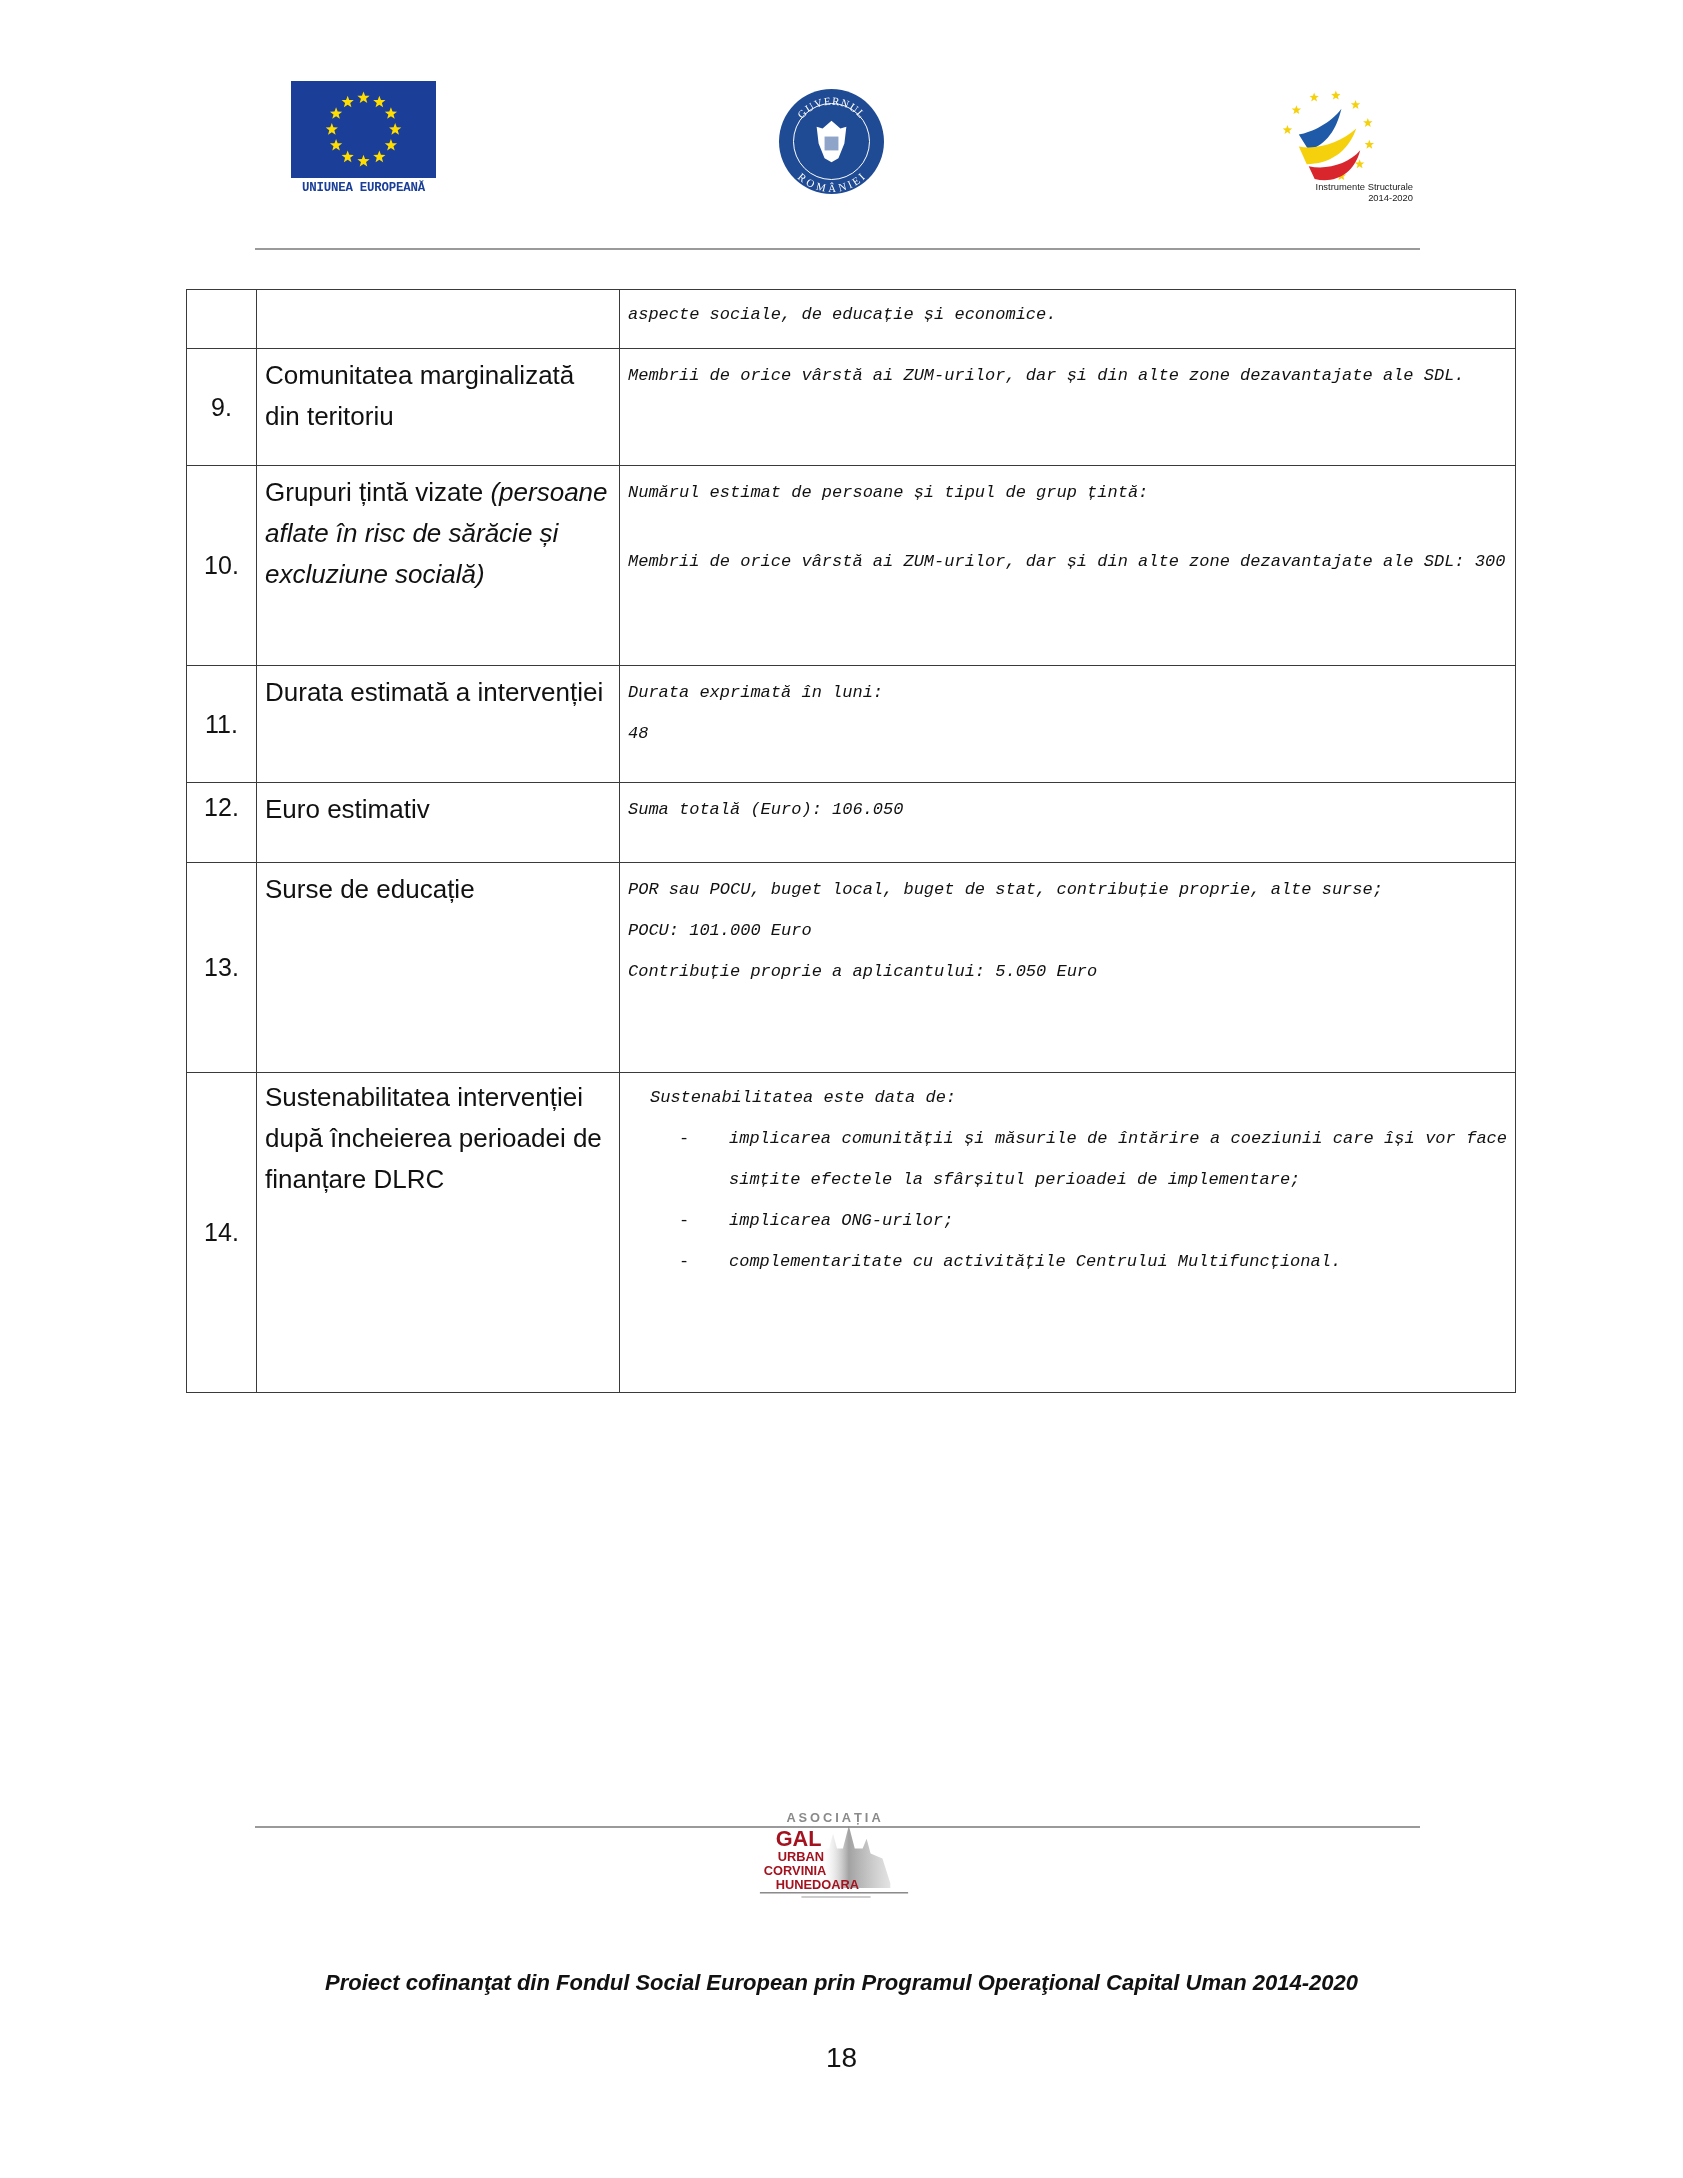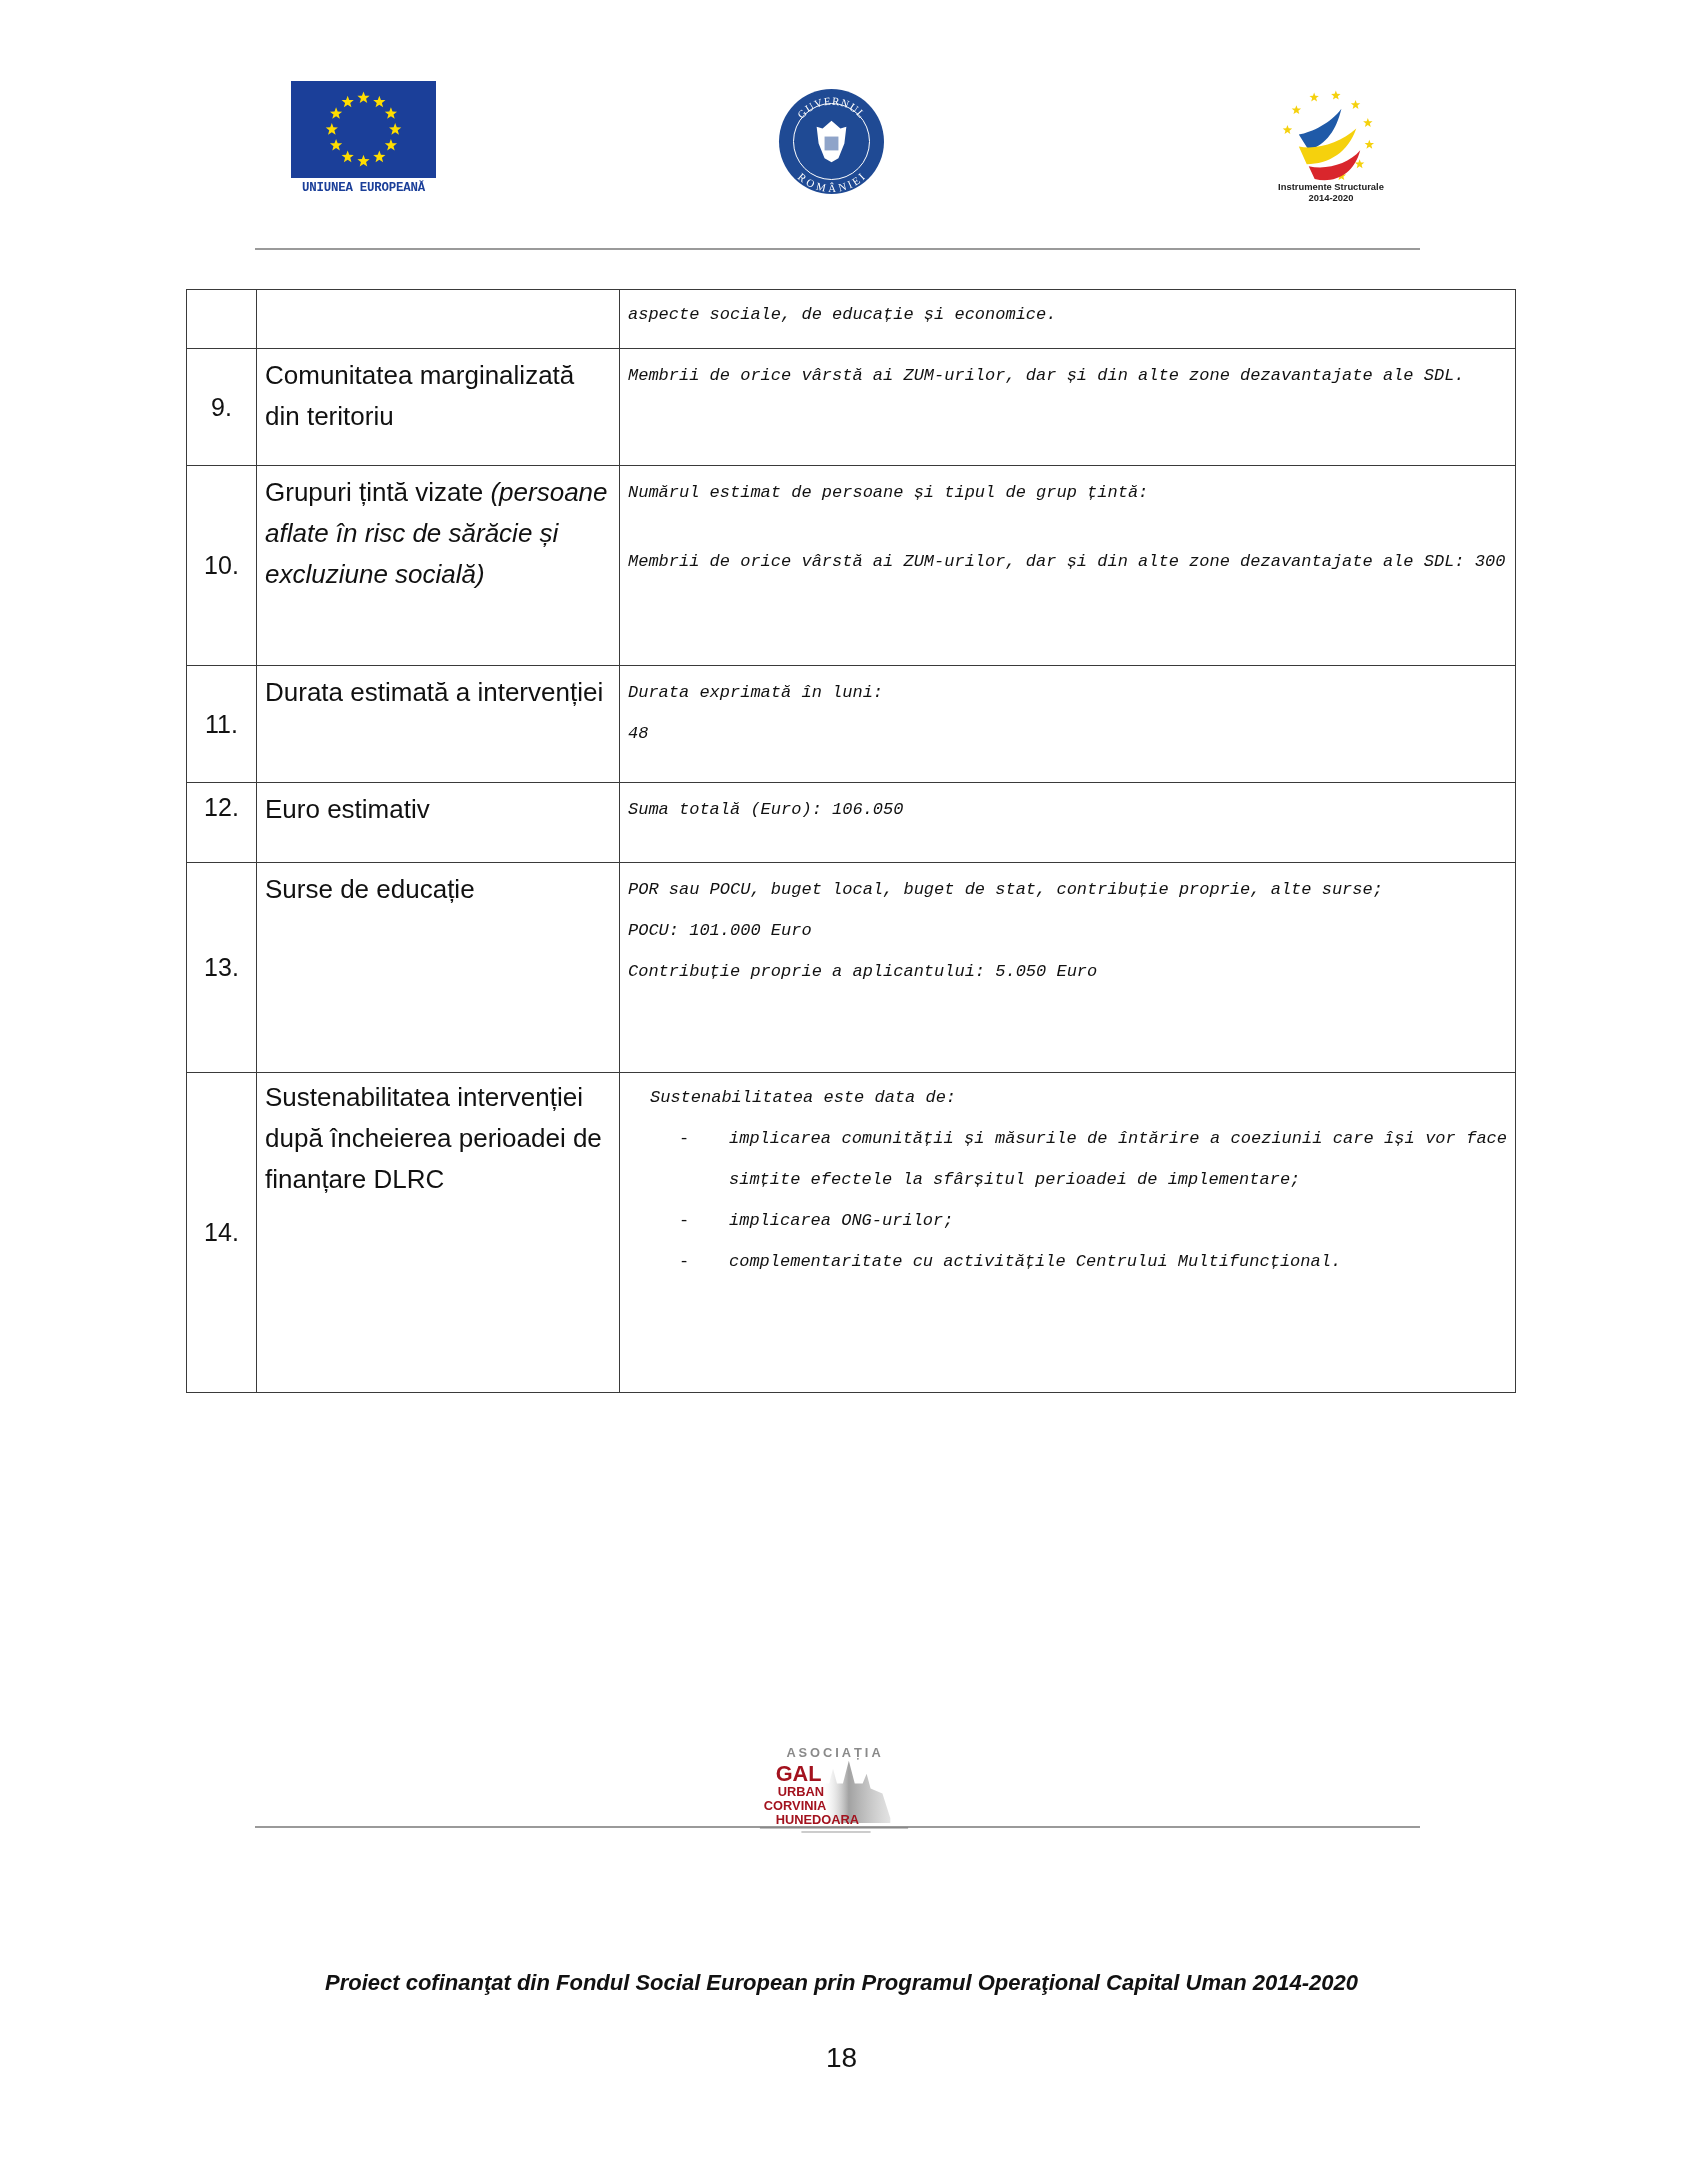--- a/index.html
+++ b/index.html
@@ -10,21 +10,21 @@
   
   .eu-flag { left:291px; top:81px; width:145px; height:97px; background:#1b3f99; }
   .eu-label { left:277px; top:181px; width:173px; text-align:center; font-weight:bold;
               font-size:12.4px; color:#1b3f99; letter-spacing:-0.2px;font-family:Liberation Mono, monospace; }
   .gov-seal { left:779px; top:89px; width:105px; height:105px; border-radius:50%;
               background:#1f4a94; }
   .gov-inner { left:793px; top:103px; width:77px; height:77px; border-radius:50%;
                border:1.5px solid #fff; box-sizing:border-box; }
   .gov-text { font-family:"Liberation Serif", serif; color:#fff; font-size:11px; letter-spacing:1px; }
   .is-logo { left:1257px; top:85px; width:149px; height:104px; }
-  .is-label { left:1249px; top:181px; width:164px; text-align:center; font-weight:bold;
+  .is-label { left:1249px; top:181px; width:164px; text-align:right; font-weight:normal;
               font-size:9.4px; line-height:11px; color:#222; }
 
   .rule { height:2px; background:#9a9a9a; }
   .rule-top { left:255px; top:248px; width:1165px; }
   .rule-bottom { left:255px; top:1826px; width:1165px; }
 
   
   table.grid { position:absolute; left:186px; top:289px; width:1330px; border-collapse:collapse;
                table-layout:fixed; font-family:"DejaVu Sans", sans-serif; }
   table.grid td { border:1.6px solid #3a3a3a; vertical-align:top; padding:0; }
@@ -37,21 +37,21 @@
                padding:8px 6px 0 8px; }
   .desc-txt { font-family:Liberation Mono, monospace; font-style:italic; font-size:17px;
               line-height:41px; padding:8px 8px 0 8px; text-align:justify; }
   .it { font-style:italic; }
   .gap { height:28px; }
   .bullets { list-style:none; margin:0; padding:0; }
   .bullets li { position:relative; padding-left:101px; text-align:justify; }
   .bullets .dash { position:absolute; left:51px; top:0; font-style:normal; }
 
   
-  .gal-logo { left:752px; top:1739px; width:166px; height:99px; }
+  .gal-logo { left:752px; top:1804px; width:166px; height:99px; }
   .footer-text { left:198px; top:1970px; width:1287px; text-align:center; font-weight:bold;
                  font-style:italic; font-size:22px; color:#111; }
   .page-num { left:792px; top:2042px; width:99px; text-align:center; font-size:28px; color:#111; }
 </style>
 </head>
 <body>
 
 <div class="abs eu-flag">
   <svg width="145" height="97" viewBox="0 0 146 98">
     <g fill="#ffdd00" id="eu-stars">

